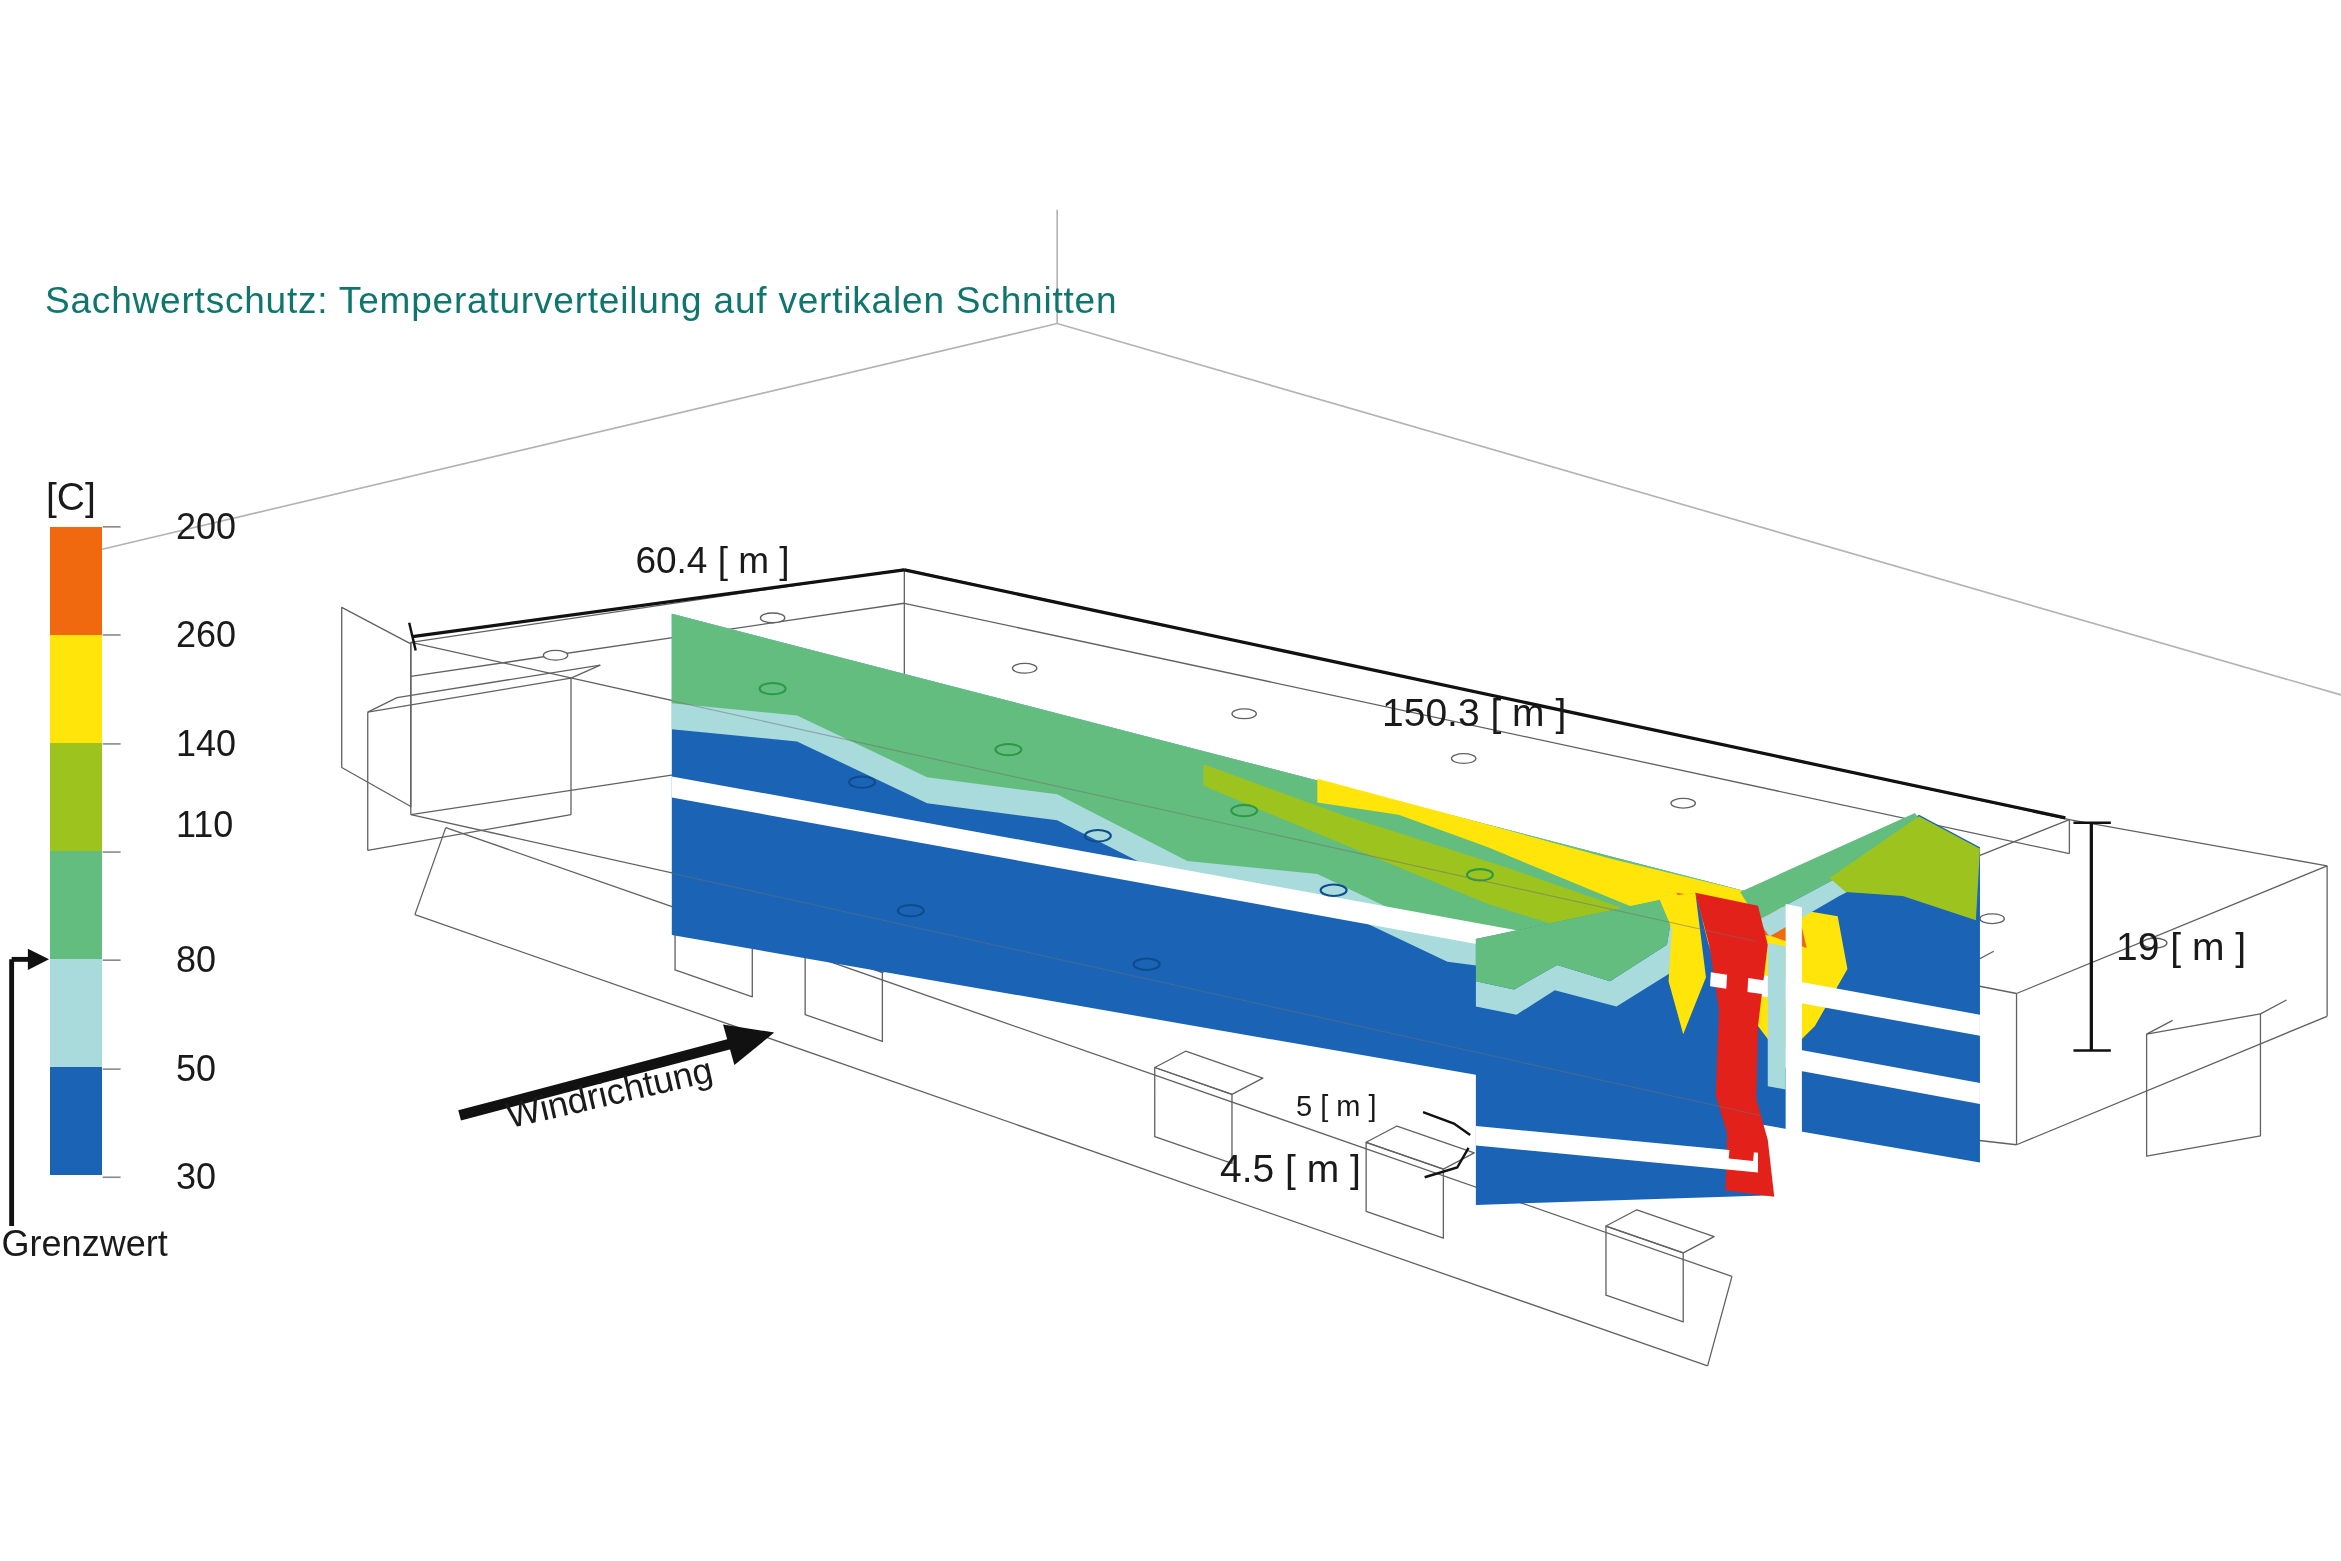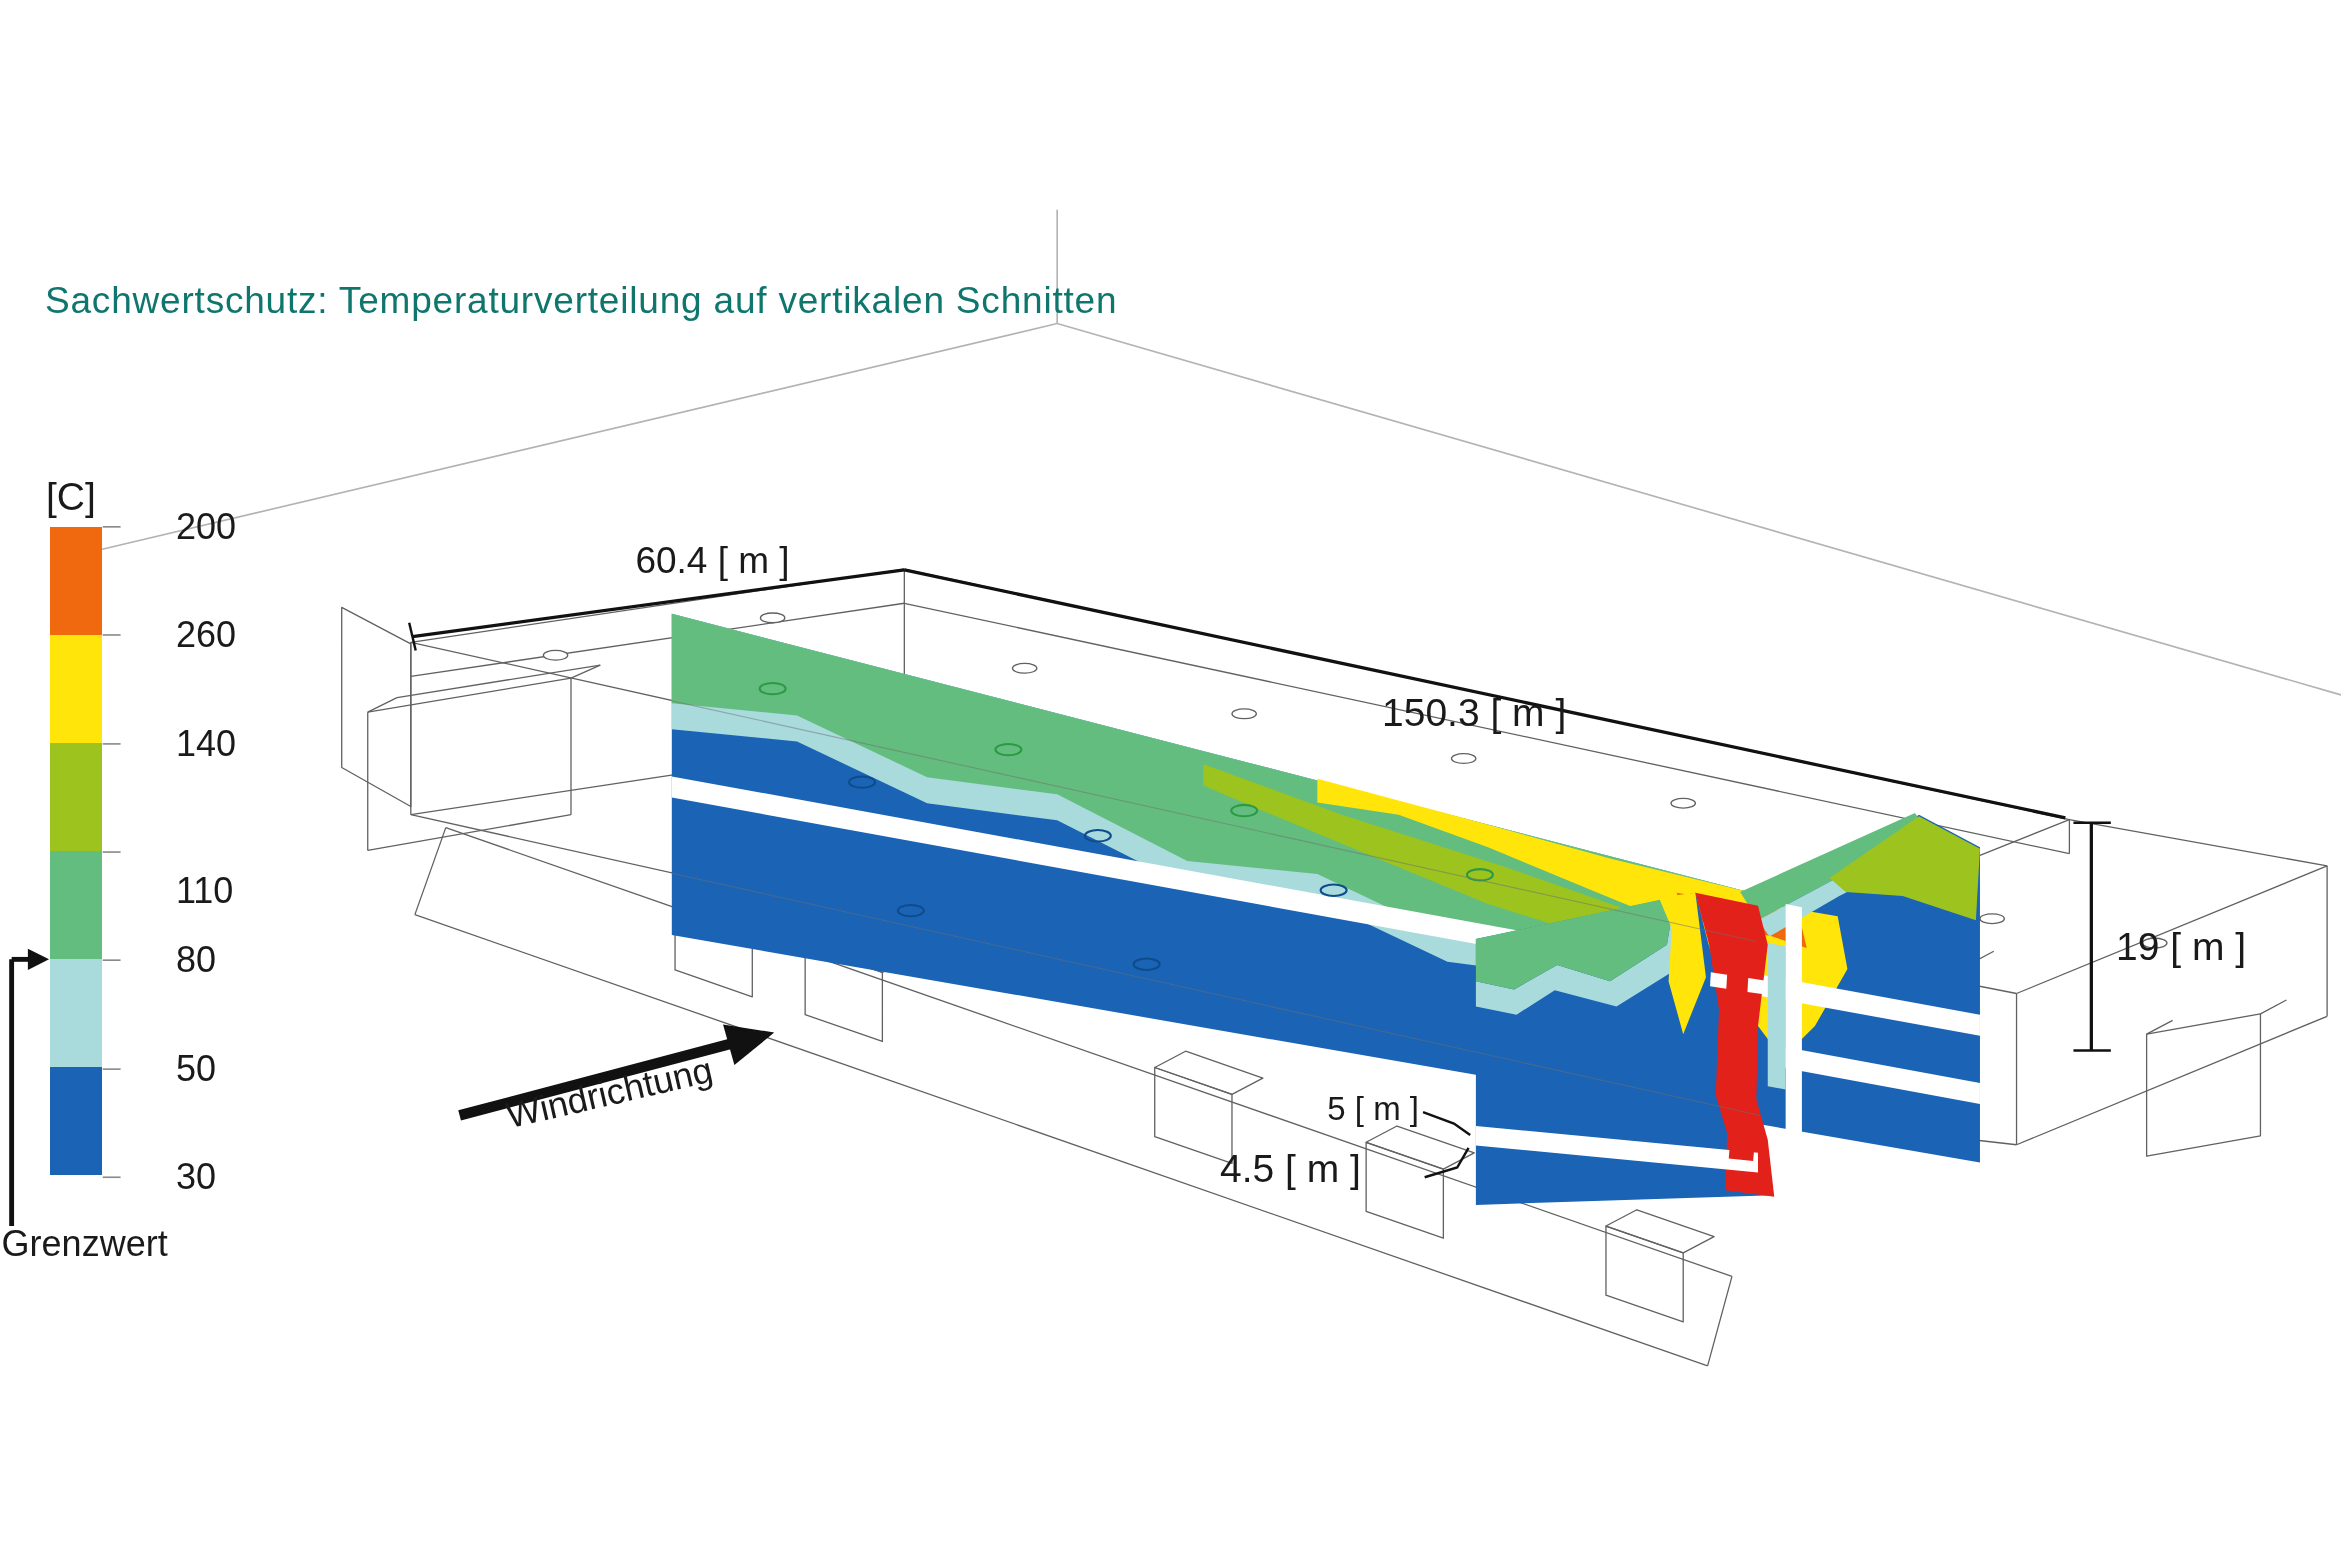--- a/index.html
+++ b/index.html
@@ -10,21 +10,21 @@
   .lbl{position:absolute;white-space:nowrap;}
   .title{left:45px;top:280px;font-size:37px;color:#0f766e;letter-spacing:0.8px;}
   .unit{left:46px;top:475px;font-size:39px;}
   .tick{left:128px;width:98px;font-size:36px;margin-left:48px;}
   .grenz{left:1.6px;top:1223px;font-size:36px;}
   .wind{left:455px;top:1072px;width:309px;text-align:center;font-size:36px;
         transform:rotate(-13deg);transform-origin:center;}
   .dimw{left:607px;top:540px;width:211px;text-align:center;font-size:37px;}
   .diml{left:1382px;top:691px;width:268px;text-align:left;font-size:39px;}
   .dimh{left:2116px;top:925px;font-size:39px;}
-  .dim5{left:1252px;top:1090px;width:167px;text-align:right;font-size:33px;}
+  .dim5{left:1296px;top:1090px;width:167px;text-align:left;font-size:29px;}
   .dim45{left:1220px;top:1147px;width:199px;text-align:left;font-size:39px;}
   .cbar{position:absolute;left:50px;top:527px;width:52px;}
   .cband{width:52px;height:108px;}
 </style>
 </head>
 <body>
 
 <div class="stage">
 
 <svg width="2342" height="1561" viewBox="0 0 2880 1920">
@@ -204,21 +204,21 @@
   <div class="cband" style="background: rgb(255, 229, 10);"></div>
   <div class="cband" style="background: rgb(157, 196, 30);"></div>
   <div class="cband" style="background: rgb(99, 189, 126);"></div>
   <div class="cband" style="background: rgb(169, 219, 220);"></div>
   <div class="cband" style="background: rgb(26, 99, 181);"></div>
 </div>
 
 <div class="lbl tick" style="top:506px">200</div>
 <div class="lbl tick" style="top:614px">260</div>
 <div class="lbl tick" style="top:723px">140</div>
-<div class="lbl tick" style="top:870px">110</div>
+<div class="lbl tick" style="top:804px">110</div>
 <div class="lbl tick" style="top:939px">80</div>
 <div class="lbl tick" style="top:1048px">50</div>
 <div class="lbl tick" style="top:1156px">30</div>
 
 <div class="lbl grenz">Grenzwert</div>
 <div class="lbl wind">Windrichtung</div>
 <div class="lbl dimw">60.4 [ m ]</div>
 <div class="lbl diml">150.3 [ m ]</div>
 <div class="lbl dimh">19 [ m ]</div>
 <div class="lbl dim5">5 [ m ]</div>

